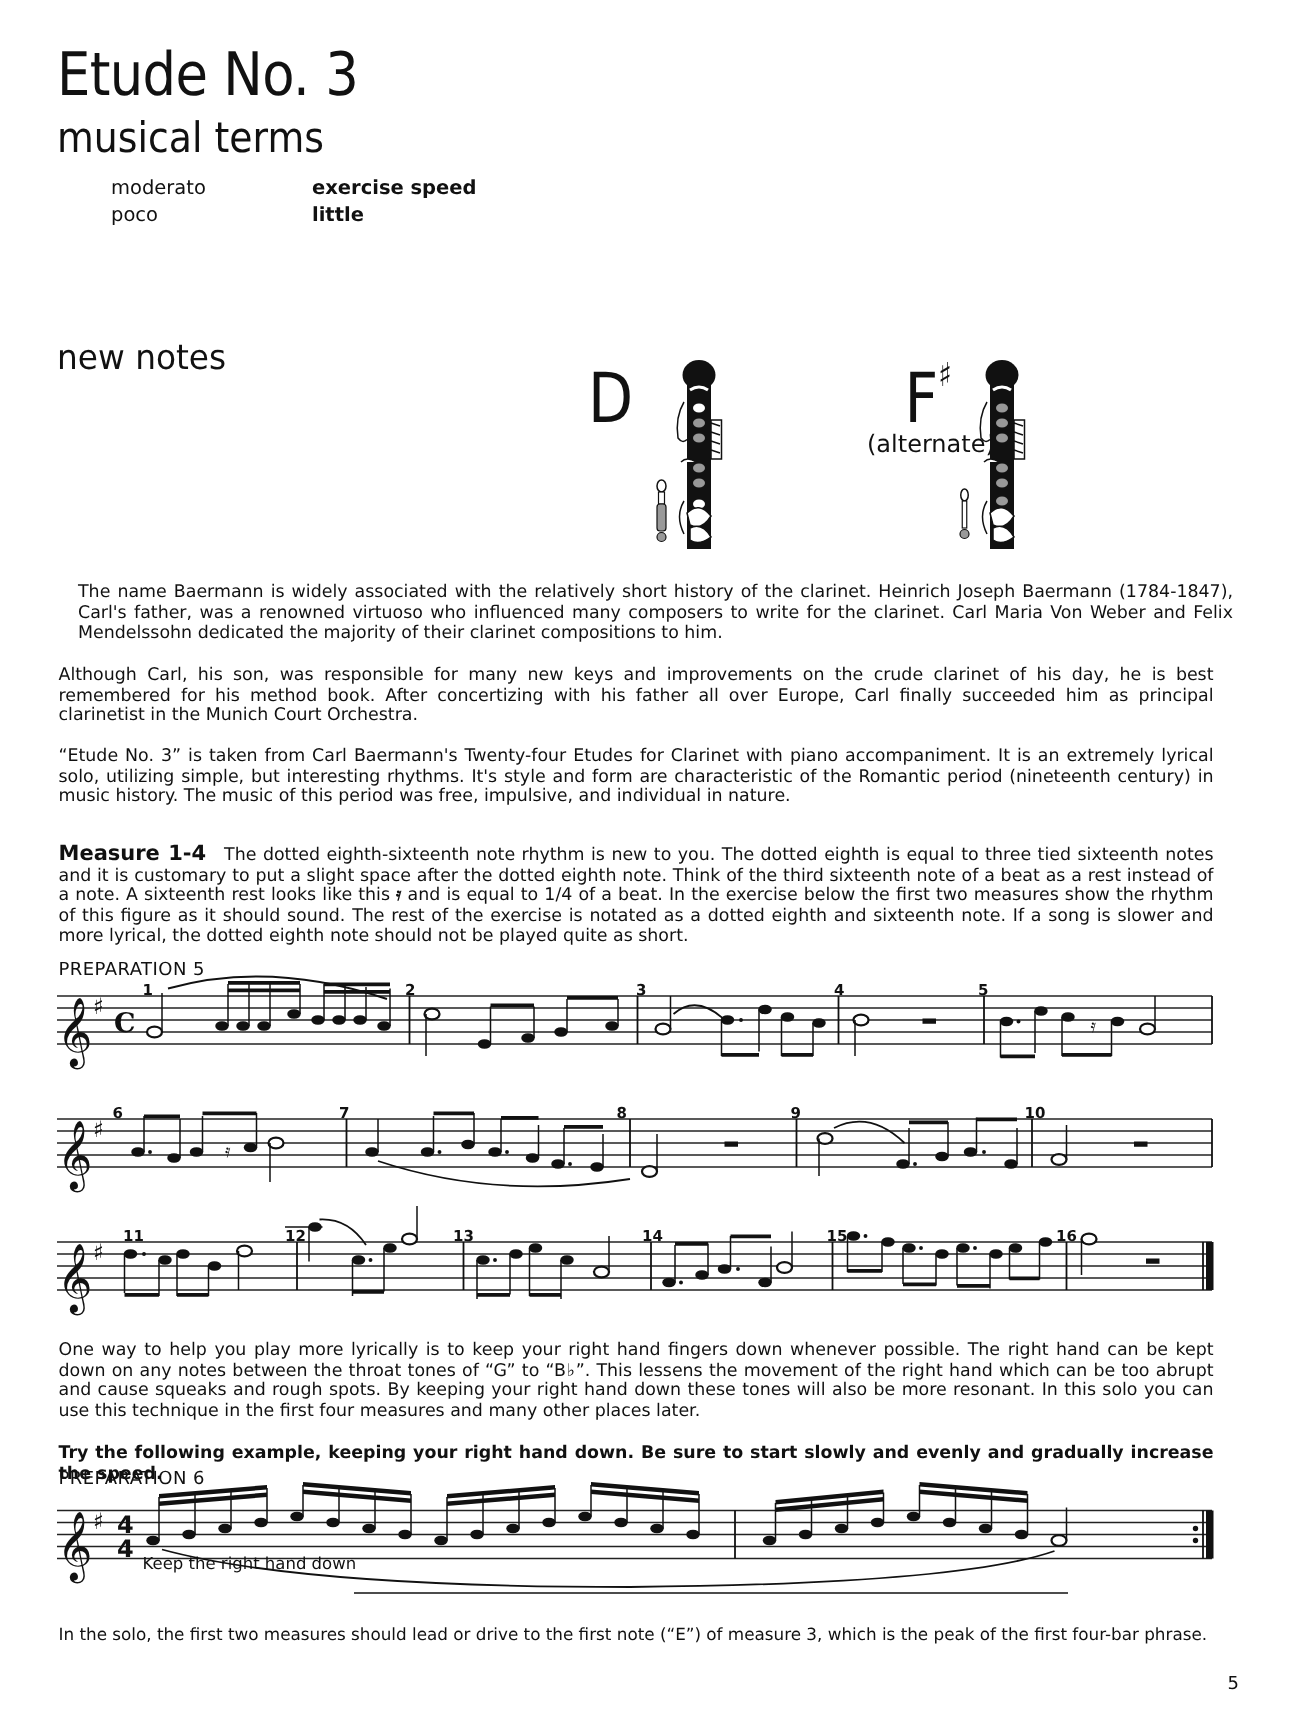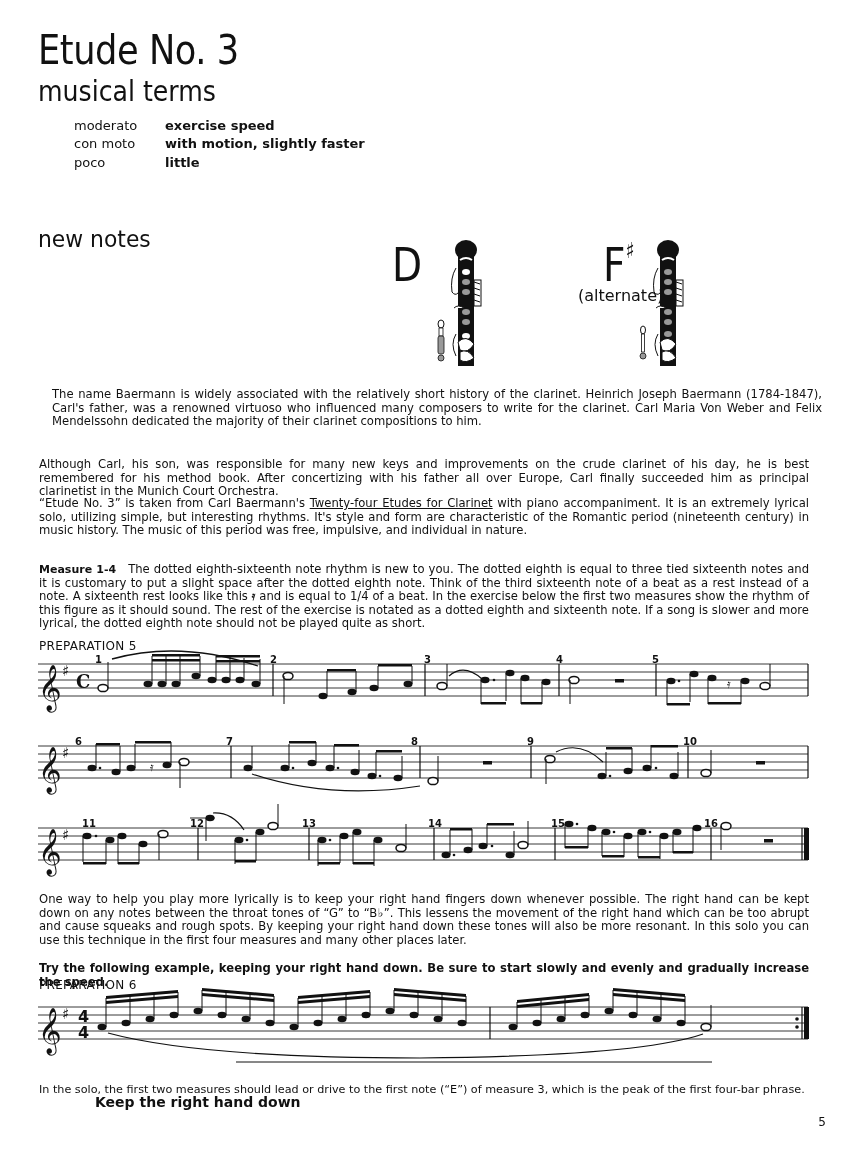--- a/index.html
+++ b/index.html
@@ -1,60 +1,56 @@
 <!DOCTYPE html>
 <html><head>
 <meta charset="utf-8">
 <style>
   html, body { margin: 0; padding: 0; background: #ffffff; }
   body { width: 864px; height: 1152px; position: relative; overflow: hidden; color: #111; font-family: "DejaVu Sans", sans-serif; }
   .abs { position: absolute; }
   #title { left: 38px; top: 30px; font-size: 40px; font-weight: normal; letter-spacing: -0.5px; font-family: "DejaVu Sans", sans-serif; line-height: 1; transform: scaleX(0.88); transform-origin: left; }
   #subtitle { left: 38px; top: 78px; font-size: 28px; line-height: 1; transform: scaleX(0.9); transform-origin: left; }
   #terms { left: 74px; top: 117px; font-size: 13px; line-height: 18.3px; }
-  #terms .row { display: flex; }
+  #terms .row { display: flex; gap: 43px; }
   #terms .term { width: 91px; }
   #terms .def { font-weight: bold; }
   #new-notes-heading { left: 38px; top: 228px; font-size: 23px; line-height: 1; transform: scaleX(0.95); transform-origin: left; }
   .note-letter { font-size: 46px; line-height: 1; font-family: "DejaVu Sans", sans-serif; font-weight: normal; transform: scaleX(0.85); transform-origin: left; }
   #note-d-label { left: 392px; top: 242px; }
   #note-fs-label { left: 603px; top: 242px; }
   #note-fs-label sup { font-size: 22px; vertical-align: top; position: relative; top: -2px; }
   #note-fs-alt { left: 578px; top: 286px; font-size: 16px; }
   .para { left: 39px; width: 770px; font-size: 11.6px; line-height: 13.6px; text-align: justify; }
   #p1 { top: 388px; margin-left: 13px; }
-  #p2 { top: 458px; }
+  #p2 { top: 443px; }
   #p3 { top: 497px; }
   #p4 { top: 563px; }
-  #p4 .lead { font-weight: bold; font-size: 11px; margin-right: 12px; }
+  #p4 .lead { font-weight: bold; font-size: 14px; margin-right: 12px; }
   #p5 { top: 893px; }
   #p6 { top: 962px; font-weight: bold; }
   #p7 { top: 1083px; font-size: 11.2px; }
-  .u { text-decoration: underline; }
+  .u { }
   .prep-label { font-size: 12px; left: 39px; letter-spacing: 0.3px; }
   #prep5-label { top: 639px; text-align: center; }
   #prep6-label { top: 978px; }
   #page-number { right: 38px; top: 1115px; font-size: 12px; }
   svg.staff { position: absolute; left: 0; top: 0; }
   .mnum { font-family: "DejaVu Sans", sans-serif; font-weight: bold; font-size: 10px; }
 </style>
 </head>
 <body>
 
 <div id="title" class="abs">Etude No. 3</div>
 <div id="subtitle" class="abs">musical terms</div>
 
 <div id="terms" class="abs">
   <div class="row">
       <span class="term">moderato</span>
       <span class="def">exercise speed</span>
-    </div>
-  <div class="row">
-      <span class="term">con moto</span>
-      <span class="def">with motion, slightly faster</span>
     </div>
   <div class="row">
       <span class="term">poco</span>
       <span class="def">little</span>
     </div>
 </div>
 
 <div id="new-notes-heading" class="abs">new notes</div>
 
 <div id="note-d-label" class="abs note-letter">D</div>
@@ -501,17 +497,17 @@
       <polygon points="613,993 685,999 685,1002 613,996" stroke="none"></polygon>
 
     <ellipse cx="706" cy="1027" rx="5" ry="3.6" fill="#fff" stroke-width="1.5"></ellipse>
       <line x1="711" y1="1027" x2="711" y2="1005"></line>
 
     <path d="M108 1033 Q200 1058 420 1058 Q640 1056 703 1034" fill="none" stroke-width="1.2"></path>
 
     <line x1="236" y1="1062" x2="712" y2="1062" stroke-width="1"></line>
   </g>
 </svg>
-<div class="abs" style="left:95px;top:1094px;font-size:14px;font-weight:bold;">Keep the right hand down</div>
+<div class="abs" style="left:95px;top:1036px;font-size:11px;font-weight:normal;">Keep the right hand down</div>
 
 <div id="p7" class="abs para">In the solo, the first two measures should lead or drive to the first note (“E”) of measure 3, which is the peak of the first four-bar phrase.</div>
 
 <div id="page-number" class="abs">5</div>
 
 </body></html>

